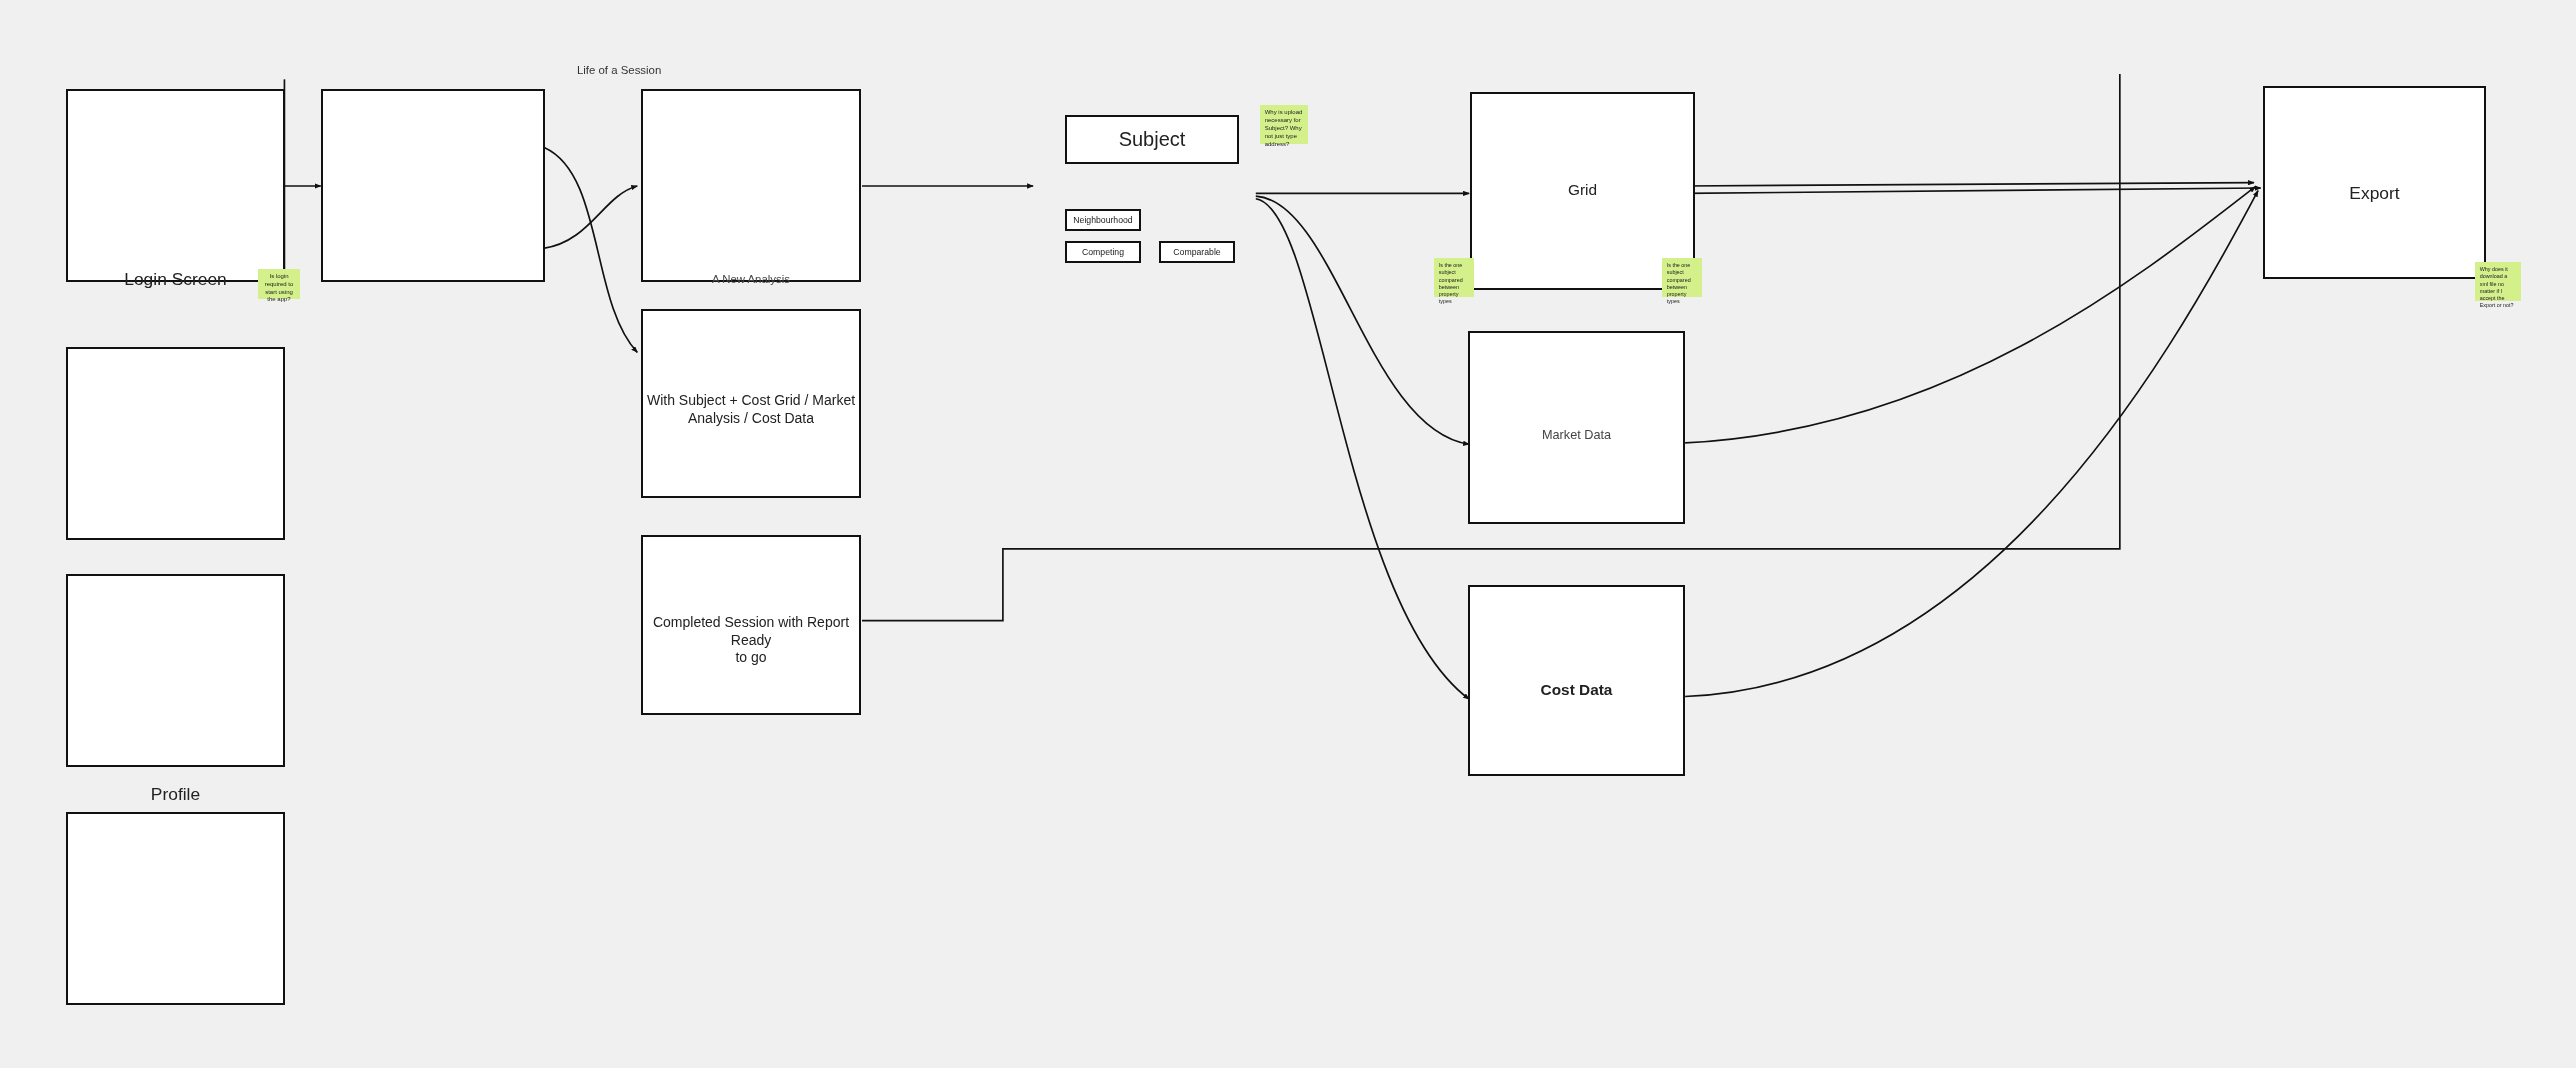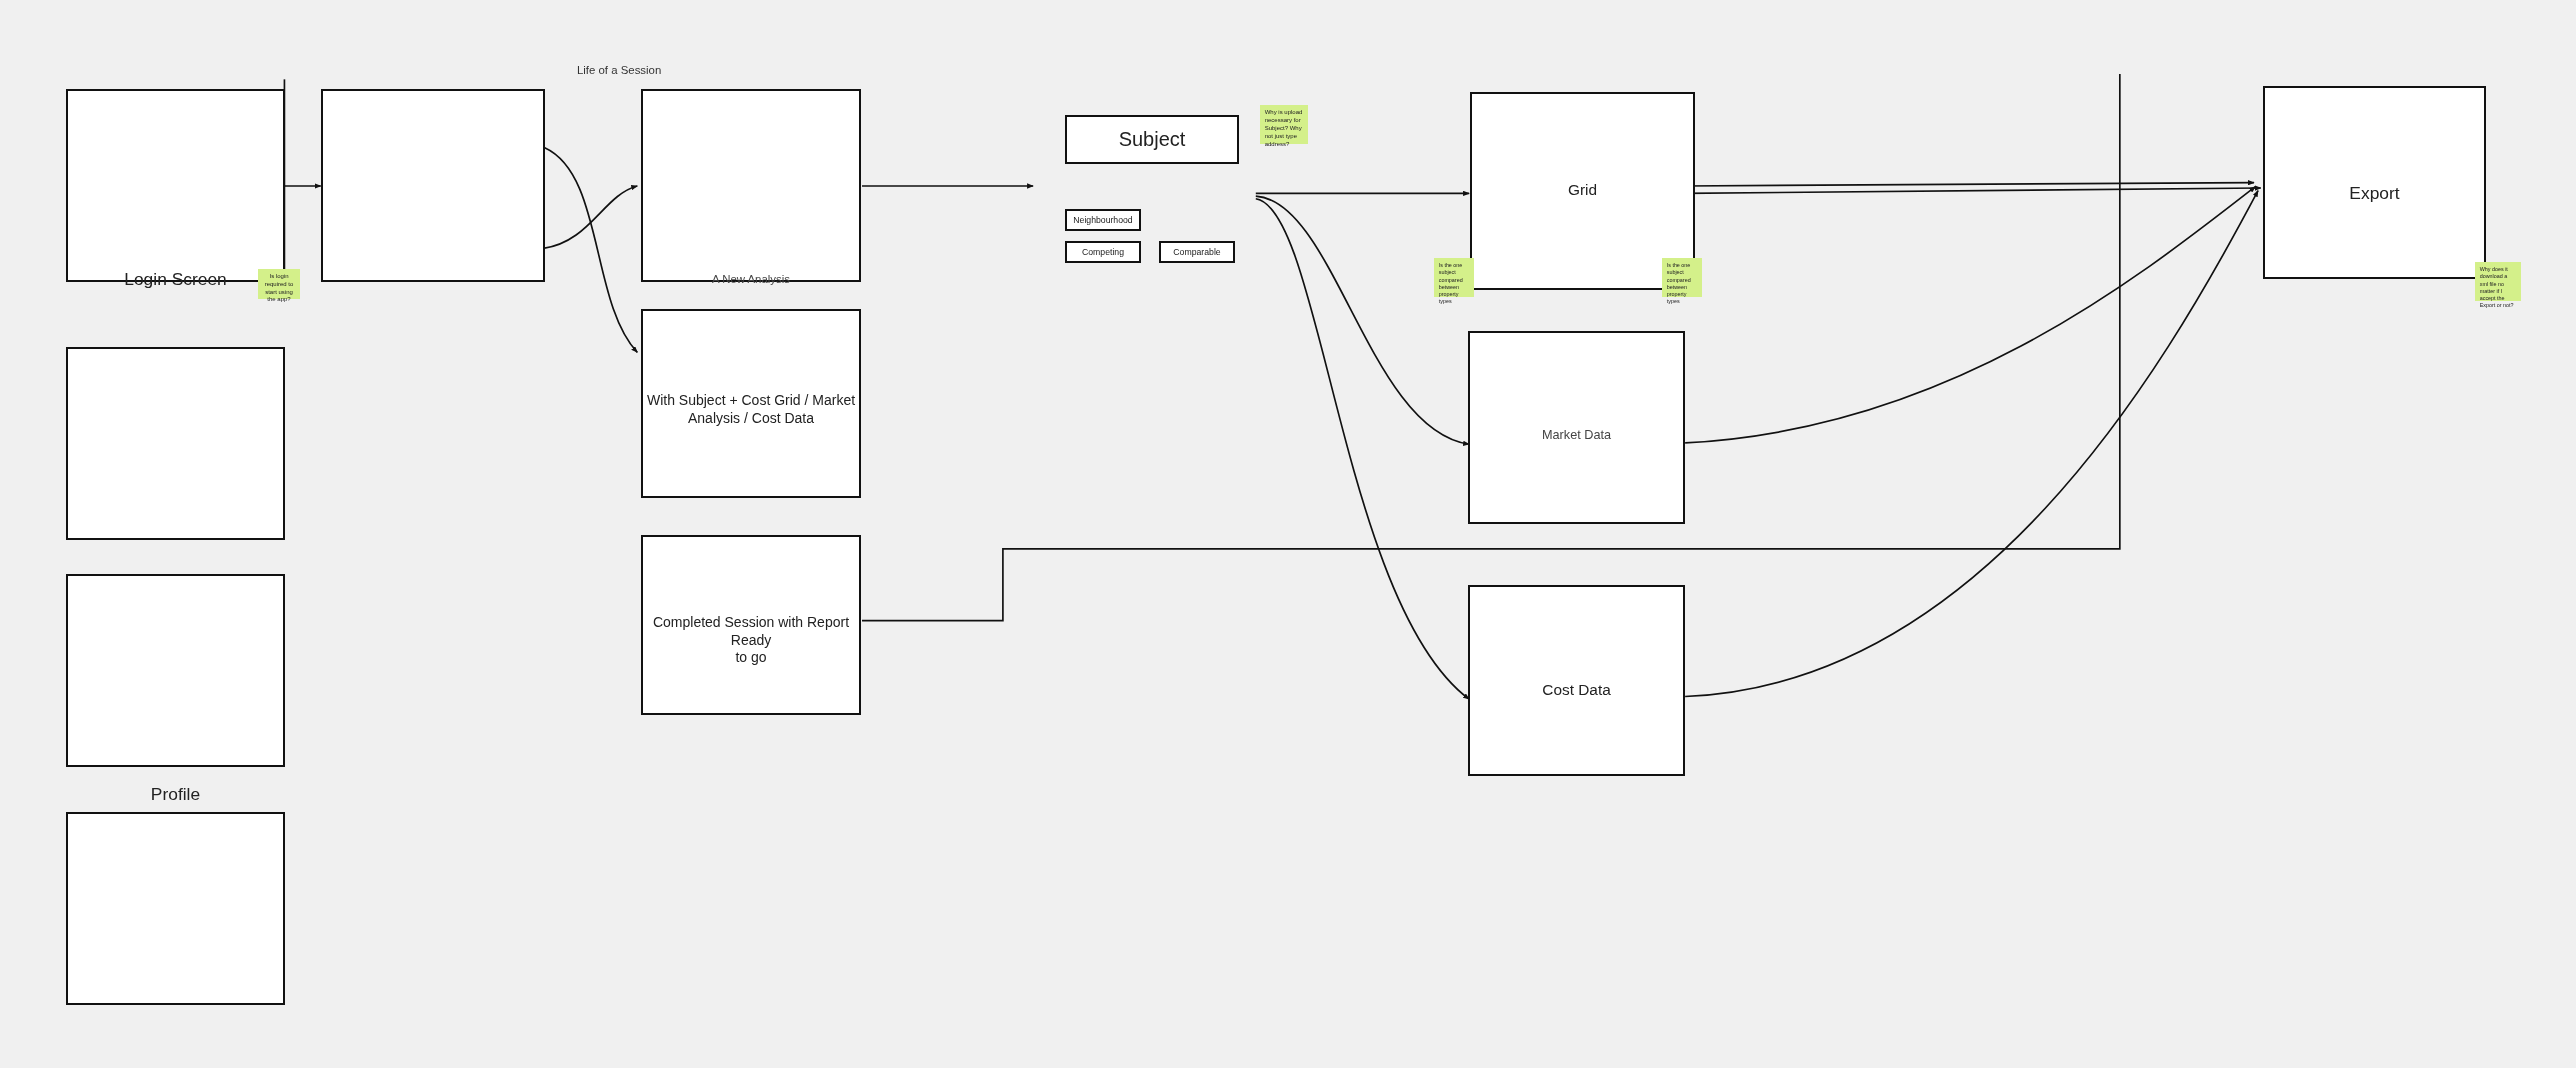--- a/index.html
+++ b/index.html
@@ -233,21 +233,21 @@
 
   <div class="node" style="left:1468px; top:331px; width:217px; height:193px;">
     <div class="caption" style="top:95px; font-size:12.7px;">Market Data</div>
   </div>
   <div class="btn lg" style="left:1491px; top:361px; width:168px; height:50px;">Form</div>
   <div class="btn sm" style="left:1546px; top:449px; width:74px; height:20px;">Tab to Data Type</div>
   <div class="btn sm" style="left:1476px; top:487px; width:76px; height:21.5px;">Analyze Trends</div>
   <div class="btn sm" style="left:1602px; top:487px; width:76px; height:21.5px;">Add/Upload Property</div>
 
   <div class="node" style="left:1468px; top:585px; width:217px; height:191px;">
-    <div class="node-title" style="top:93px; font-size:15.4px;">Cost Data</div>
+    <div class="node-title" style="top:93px; font-size:15.4px;font-weight:bold;">Cost Data</div>
   </div>
   <div class="btn sm" style="left:1480px; top:602px; width:76px; height:20px;">Sort/Filter</div>
   <div class="btn sm" style="left:1480px; top:627px; width:76px; height:20px;">Customize</div>
   <div class="btn sm" style="left:1603px; top:602px; width:76px; height:20px;">Calculate</div>
   <div class="btn sm" style="left:1603px; top:627px; width:76px; height:21.5px;">Add/Upload Property</div>
   <div class="subcap" style="left:1619px; top:723px; font-size:6.7px;">Site Value</div>
   <div class="btn sm" style="left:1488px; top:739px; width:76px; height:21.5px;">Tab to Data Type</div>
   <div class="btn sm" style="left:1599px; top:739px; width:76px; height:21.5px;">Get Cost Data</div>
 
   <div class="node" style="left:2263px; top:86px; width:223px; height:193px;">

